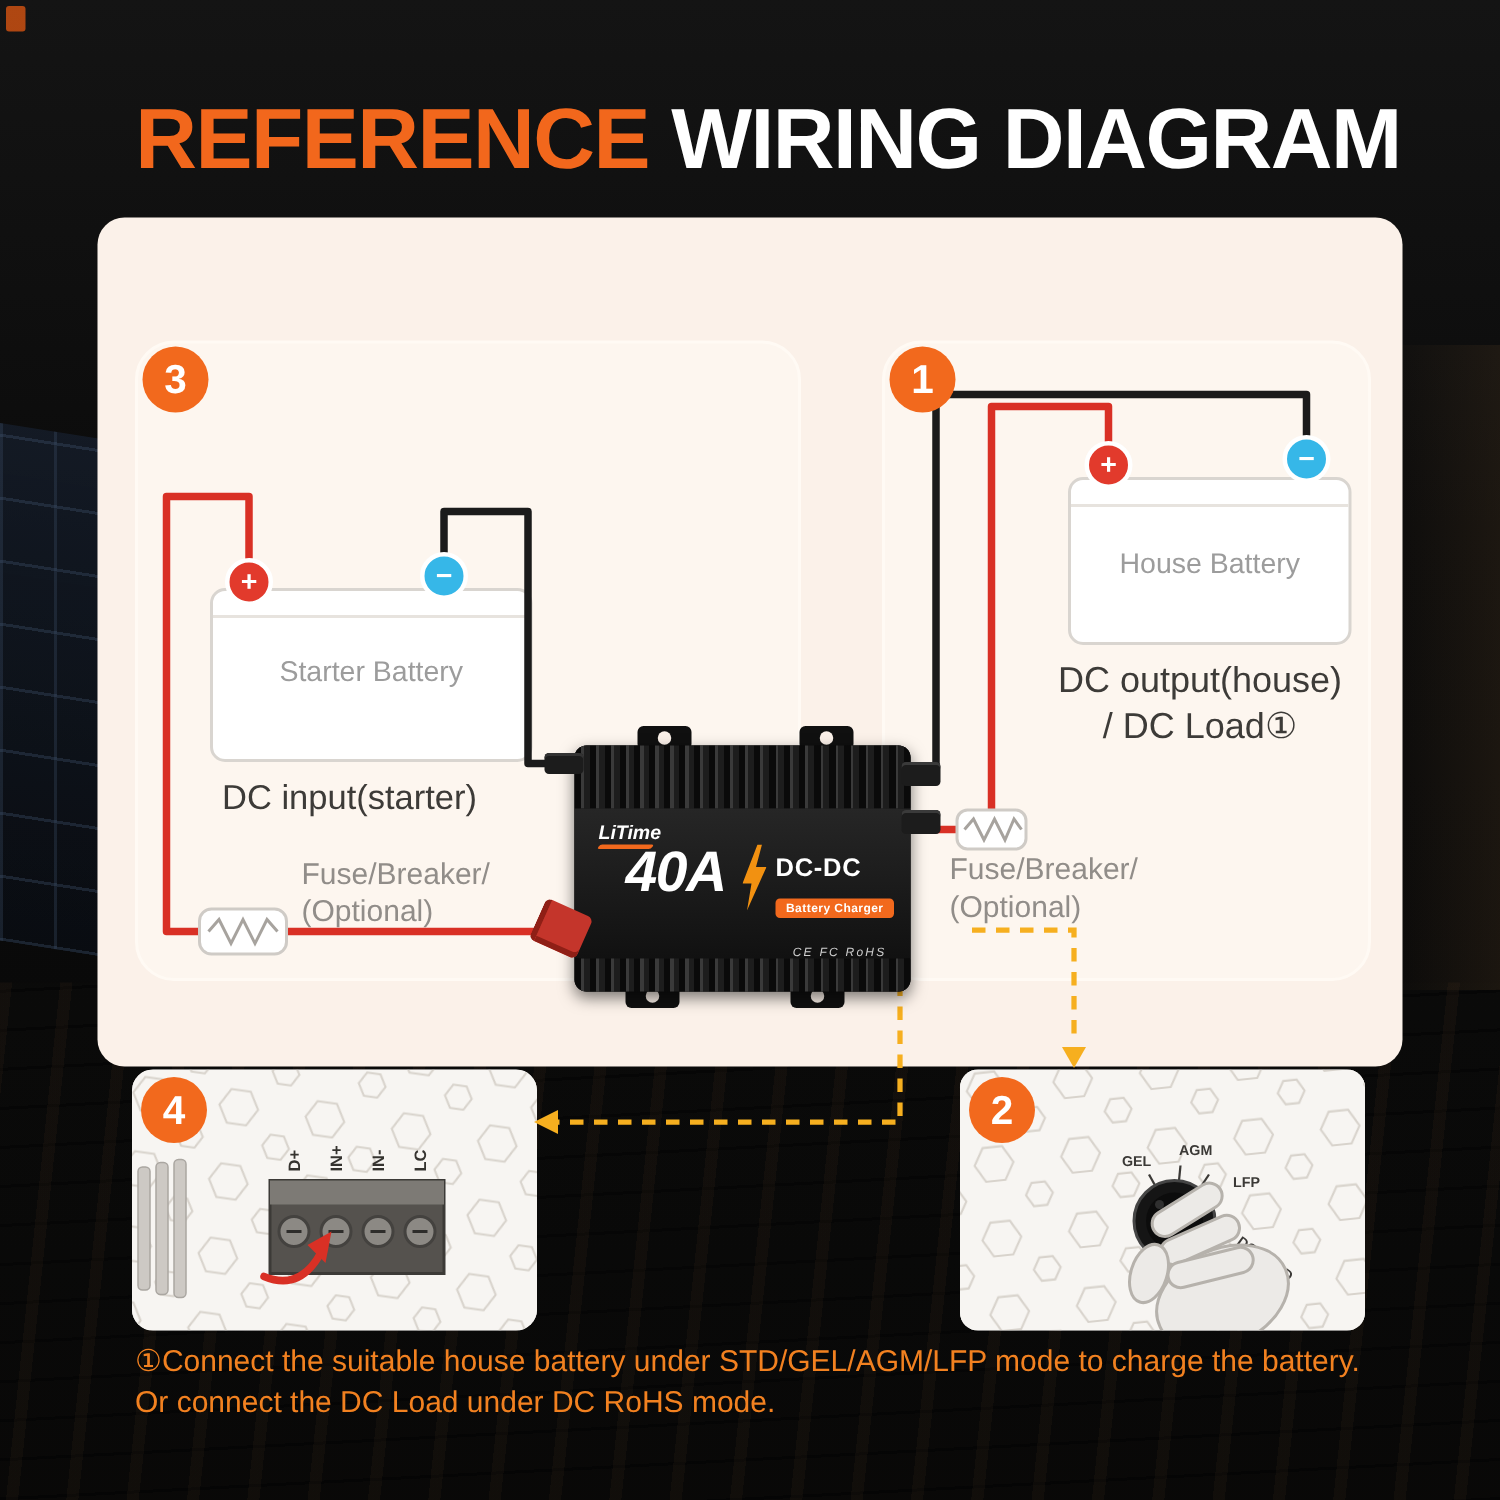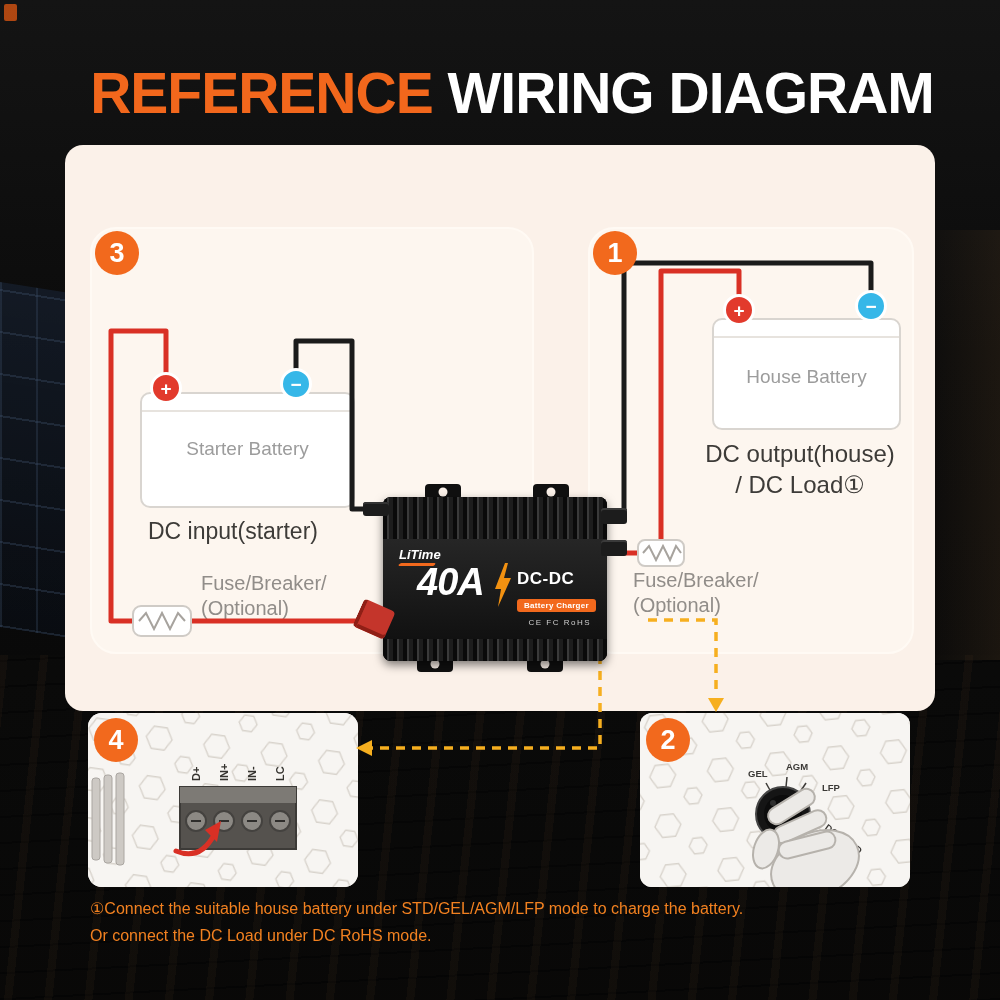--- a/index.html
+++ b/index.html
@@ -76,35 +76,35 @@
   .dev-face{position:absolute;top:42px;left:0;width:100%;height:100px;
     background:linear-gradient(180deg,#262626,#111);}
   .dev-brand{position:absolute;left:16px;top:8px;color:#fff;font-size:13px;font-weight:700;font-style:italic;}
   .dev-brand::after{content:"";position:absolute;left:0;bottom:-4px;width:36px;height:3px;background:#F2691D;
     border-radius:2px;transform:skewX(-35deg);}
   .dev-amp{position:absolute;left:34px;top:22px;color:#fff;font-size:38px;font-weight:900;font-style:italic;letter-spacing:-1px;}
   .dev-bolt{position:absolute;left:112px;top:24px;}
   .dev-model{position:absolute;left:134px;top:30px;color:#fff;font-size:17px;font-weight:800;letter-spacing:.5px;}
   .dev-badge{position:absolute;left:134px;top:60px;background:#F2691D;color:#fff;font-size:8px;font-weight:700;
     padding:2px 7px;border-radius:3px;letter-spacing:.3px;}
-  .dev-certs{position:absolute;right:16px;bottom:12px;color:#cfcfcf;font-size:8px;letter-spacing:1.5px;}
+  .dev-certs{position:absolute;right:16px;bottom:0;color:#cfcfcf;font-size:8px;letter-spacing:1.5px;font-style:italic;}
   .conn-left-top{position:absolute;left:8px;top:26px;width:26px;height:14px;background:#1c1c1c;border-radius:3px;
     box-shadow:inset 0 2px 0 #333;}
   .conn-left-bottom{position:absolute;left:2px;top:128px;width:30px;height:30px;background:#C4352B;border-radius:4px;
     transform:rotate(24deg);border-left:4px solid #8f1f16;box-shadow:inset 0 -4px 0 #8f1f16;}
   .stud{position:absolute;width:26px;height:16px;background:#1c1c1c;border-radius:3px;box-shadow:inset 0 2px 0 #3a3a3a;}
   .stud1{left:246px;top:32px;} .stud2{left:246px;top:64px;}
 
   
   .photo-panel{position:absolute;width:270px;height:174px;border-radius:14px;overflow:hidden;background:#f6f4f1;z-index:4;}
   #panel4{left:88px;top:713px;}
   #panel2{left:640px;top:713px;border-radius:12px;}
 
   
-  .footnote{position:absolute;left:90px;top:895px;width:840px;color:#F28120;font-size:16px;font-weight:500;
+  .footnote{position:absolute;left:90px;top:895px;width:840px;color:#F28120;font-size:20px;font-weight:500;
     line-height:27px;z-index:7;}
 </style>
 </head>
 <body>
 
 <div id="stage">
 
   <div class="bg-solar"></div>
   <div class="bg-roof"></div>
   <div class="bg-wall"></div>

